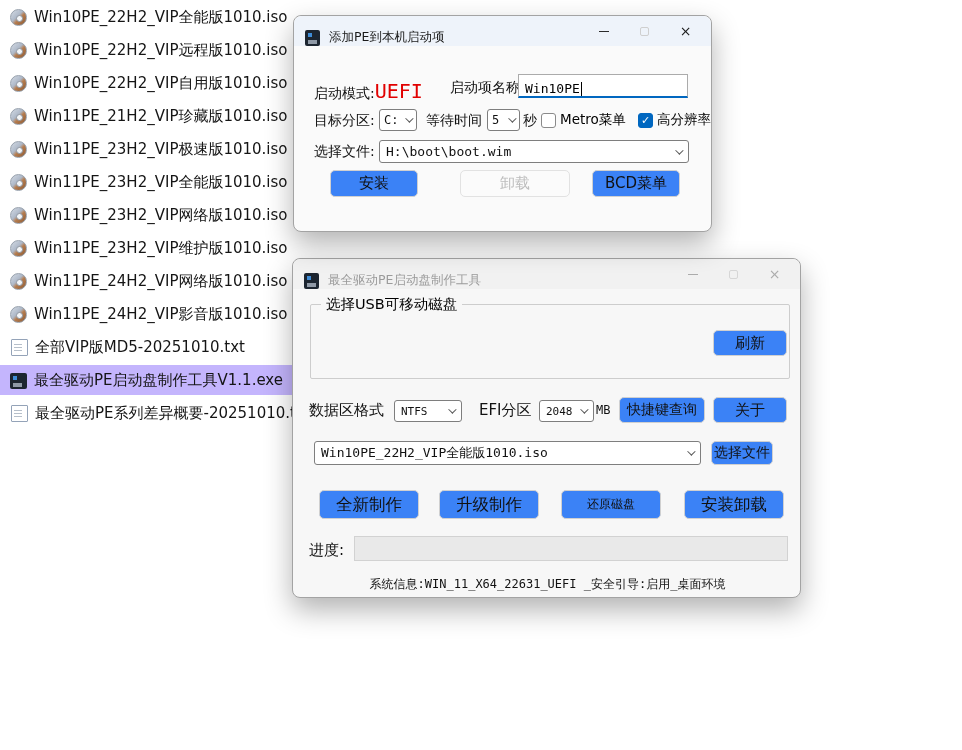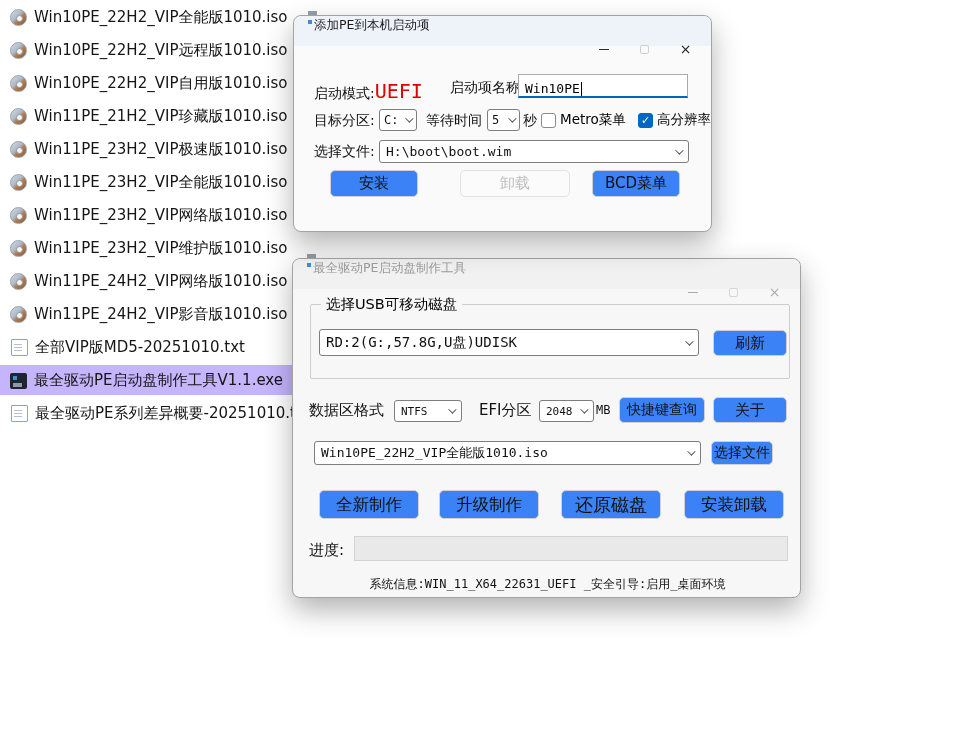--- a/index.html
+++ b/index.html
@@ -25,22 +25,22 @@
     background:#b6bfca; box-shadow:0 3px 0 #b6bfca, 0 6px 0 #b6bfca; }
   
   .app-icon { background:#1c2530; border-radius:2px; width:15px; height:16px; margin-top:1px; }
   .app-icon::before { content:""; position:absolute; left:3px; top:3px; width:4px; height:4px;
     background:#3f8cd6; }
   .app-icon::after { content:""; position:absolute; left:3px; bottom:2px; width:9px; height:4px;
     background:#8f99a6; }
   
   .win { position:absolute; border:1px solid #a3a3a3; border-radius:8px;
          box-shadow:0 12px 28px rgba(0,0,0,.30); }
-  .titlebar { height:30px; display:flex; align-items:flex-start; padding-left:11px;
-              border-radius:8px 8px 0 0;flex-direction:column; }
+  .titlebar { height:30px; display:flex; align-items:flex-end; padding-left:11px;
+              border-radius:8px 8px 0 0; }
   .title-icon { width:15px; height:16px; position:relative; }
   .title-text { font-size:12.5px; margin-left:9px; }
   .winbtns { margin-left:auto; display:flex; height:30px; margin-right:5px; }
   .winbtn { width:41px; height:30px; display:flex; align-items:center; justify-content:center; }
   .g-min { width:10px; height:1px; }
   .g-max { width:9px; height:9px; border-width:1px; border-style:solid; border-radius:2px; }
   .g-close { font-size:14px; line-height:1; }
   
   .lbl { position:absolute; font-size:14px; color:#111; white-space:nowrap; }
   .combo { position:absolute; background:#fff; border:1px solid #7e7e7e; border-radius:3px;
@@ -145,24 +145,20 @@
         </span>
       <span class="winbtn">
           <span class="g-close" style="color:#ababab;">×</span>
         </span>
     </span>
   </div>
 
   <div class="groupbox" style="left:17px; top:45px; width:480px; height:75px;padding-left:24px;">
     <span class="legend" style="background:#f7f7f7;">选择USB可移动磁盘</span>
   </div>
-  <div class="combo" style="left:26px; top:70px; width:380px; height:27px; font-size:14px;">
-    <span>RD:2(G:,57.8G,U盘)UDISK</span>
-    <span class="chev"></span>
-  </div>
   <div class="btn" style="left:420px; top:71px; width:74px; height:26px; font-size:15px;">刷新</div>
 
   <span class="lbl" style="left:16px; top:142px; font-size:15px;">数据区格式</span>
   <div class="combo" style="left:101px; top:141px; width:68px; height:22px; font-size:11px;">
     <span>NTFS</span>
     <span class="chev"></span>
   </div>
   <span class="lbl" style="left:186px; top:142px; font-size:15px;">EFI分区</span>
   <div class="combo" style="left:246px; top:141px; width:55px; height:22px; font-size:11px;">
     <span>2048</span>
@@ -173,21 +169,21 @@
   <div class="btn" style="left:420px; top:138px; width:74px; height:26px; font-size:15px;">关于</div>
 
   <div class="combo" style="left:21px; top:182px; width:387px; height:24px; font-size:13px;">
     <span>Win10PE_22H2_VIP全能版1010.iso</span>
     <span class="chev"></span>
   </div>
   <div class="btn" style="left:418px; top:182px; width:62px; height:24px; font-size:14px;">选择文件</div>
 
   <div class="btn" style="left:26px; top:231px; width:100px; height:29px; font-size:16.5px;">全新制作</div>
   <div class="btn" style="left:146px; top:231px; width:100px; height:29px; font-size:16.5px;">升级制作</div>
-  <div class="btn" style="left:268px; top:231px; width:100px; height:29px; font-size:18px;">还原磁盘</div>
+  <div class="btn" style="left:268px; top:231px; width:100px; height:29px; font-size:12px;">还原磁盘</div>
   <div class="btn" style="left:391px; top:231px; width:100px; height:29px; font-size:16.5px;">安装卸载</div>
 
   <span class="lbl" style="left:16px; top:282px; font-size:15px;">进度:</span>
   <div class="progress" style="left:61px; top:277px; width:434px; height:25px;"></div>
 
   <div class="lbl" style="left:0; top:317px; width:509px; text-align:center; font-size:12px;
               font-family:'DejaVu Sans Mono',monospace;">系统信息:WIN_11_X64_22631_UEFI _安全引导:启用_桌面环境</div>
 </div>
 
 <div class="win" id="dialog-win" style="left:293px; top:15px; width:419px; height:217px; background:#fafafa;">

